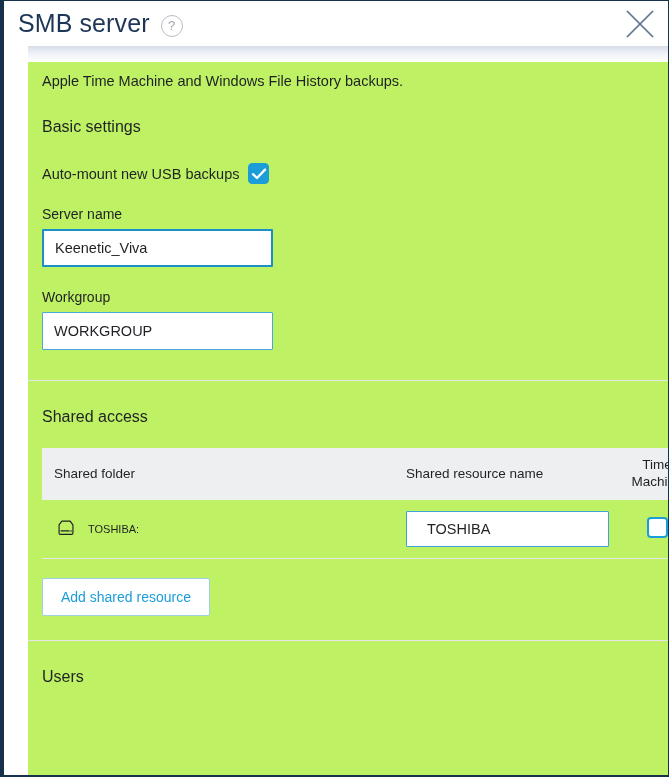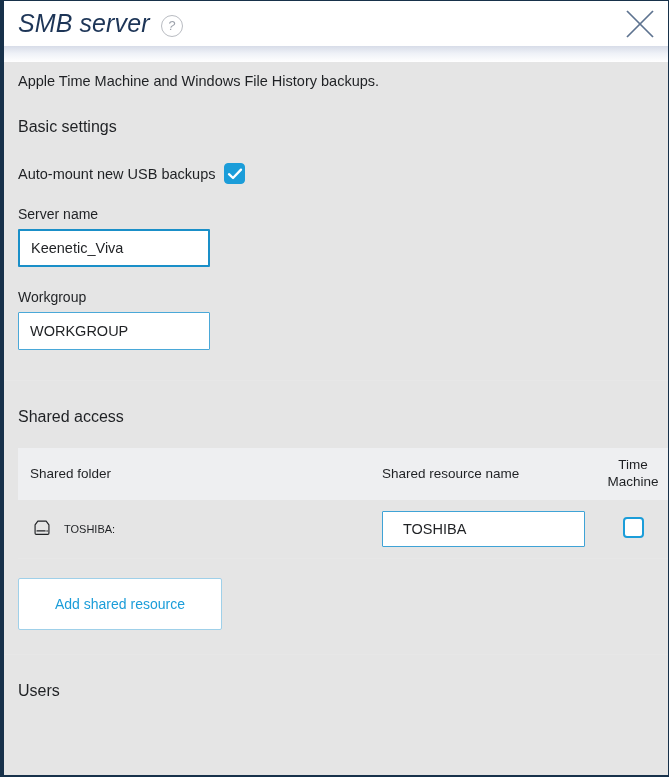--- a/index.html
+++ b/index.html
@@ -27,21 +27,20 @@
 
   
   .dialog-header {
     position: relative;
     height: 45px;
     background: #ffffff;
     display: flex;
     align-items: center;
     padding-left: 14px;
     box-sizing: border-box;
-    font-style: italic;
   }
   .dialog-title {
     font-size: 25px;
     color: #1d3557;
     letter-spacing: 0.1px;
     line-height: 1;
   }
   .help-icon {
     margin-left: 11px;
     width: 22px;
@@ -65,22 +64,23 @@
     width: 32px;
     height: 32px;
     cursor: pointer;
   }
   .close-button svg { display: block; }
 
   
   .dialog-body {
     position: relative;
     height: calc(100% - 45px);
-    background: #e5e5e5;
+    background: #bef264;
     overflow: hidden;
+    margin-left: 24px;
   }
   .scroll-shadow {
     position: absolute;
     left: 0; right: 0; top: 0;
     height: 16px;
     background: linear-gradient(to bottom, #d7dce8 0%, #eef1f7 45%, #ffffff 100%);
     pointer-events: none;
     z-index: 3;
   }
   .clipped-text-row {
@@ -150,21 +150,21 @@
   }
 
   
   .field-block { margin-top: 22px; }
   .field-label {
     font-size: 14px;
     color: #1f2124;
     margin-bottom: 7px;
   }
   .text-input {
-    width: 192px;
+    width: 231px;
     height: 38px;
     box-sizing: border-box;
     font-family: "Liberation Sans", sans-serif;
     font-size: 14.5px;
     color: #1f2124;
     padding: 0 11px;
     background: #ffffff;
     outline: none;
     border-radius: 1px;
   }
@@ -253,22 +253,22 @@
   
   .btn-outline {
     margin-top: 19px;
     display: inline-block;
     font-family: "Liberation Sans", sans-serif;
     font-size: 14px;
     color: #1b9dd9;
     background: #ffffff;
     border: 1px solid #9fd0e9;
     border-radius: 2px;
-    padding: 0 36px;
-    height: 52px;
+    padding: 0 18px;
+    height: 38px;
     line-height: 36px;
     cursor: pointer;
   }
 
   .spacer-24 { height: 24px; }
   .spacer-30 { height: 30px; }
 </style>
 </head>
 <body>
 

